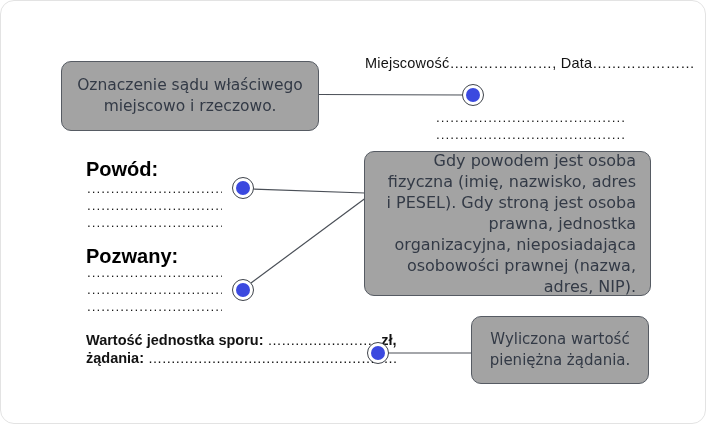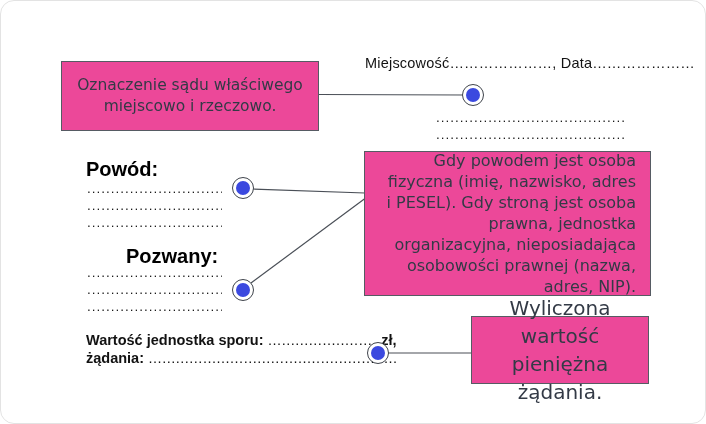--- a/index.html
+++ b/index.html
@@ -25,23 +25,23 @@
     width: 706px; height: 424px;
     pointer-events: none;
   }
   .connectors line {
     stroke: #4a4f57;
     stroke-width: 1.2;
   }
   
   .callout {
     position: absolute;
-    background: #ec4899;
+    background: #a3a3a3;
     border: 1.3px solid #565b63;
-    border-radius: 0;
+    border-radius: 10px;
     box-sizing: border-box;
     display: flex;
     align-items: center;
     justify-content: center;
     text-align: center;
     color: #333a46;
     font-family: "DejaVu Sans", sans-serif;
     padding: 6px 12px;
   }
   .callout-court {
@@ -54,21 +54,21 @@
     left: 363px; top: 150px;
     width: 287px; height: 145px;
     font-size: 16px;
     line-height: 21px;
     padding: 8px 14px;
     text-align: right;
   }
   .callout-value {
     left: 470px; top: 315px;
     width: 178px; height: 68px;
-    font-size: 20px;
+    font-size: 15px;
     line-height: 1.4;
   }
   
   .marker {
     position: absolute;
     width: 22px; height: 22px;
     background: #ffffff;
     border: 1.4px solid #3f444c;
     border-radius: 50%;
     box-sizing: border-box;
@@ -111,21 +111,21 @@
   .addr-dots-1 { left: 435px; top: 108px; width: 190px; }
   .addr-dots-2 { left: 435px; top: 125px; width: 190px; }
   .party-label {
     position: absolute;
     left: 85px;
     font-size: 20px;
     font-weight: bold;
     color: #000000;
   }
   .plaintiff-label { top: 157px; }
-  .defendant-label { top: 244px; margin-left: 40px; }
+  .defendant-label { top: 244px; }
   .p-line-1 { left: 86px; top: 179px; width: 135px; }
   .p-line-2 { left: 86px; top: 196px; width: 135px; }
   .p-line-3 { left: 86px; top: 213px; width: 135px; }
   .d-line-1 { left: 86px; top: 263px; width: 135px; }
   .d-line-2 { left: 86px; top: 280px; width: 135px; }
   .d-line-3 { left: 86px; top: 297px; width: 135px; }
   .value-line-1 {
     left: 85px; top: 331px;
     font-size: 14.5px;
   }

